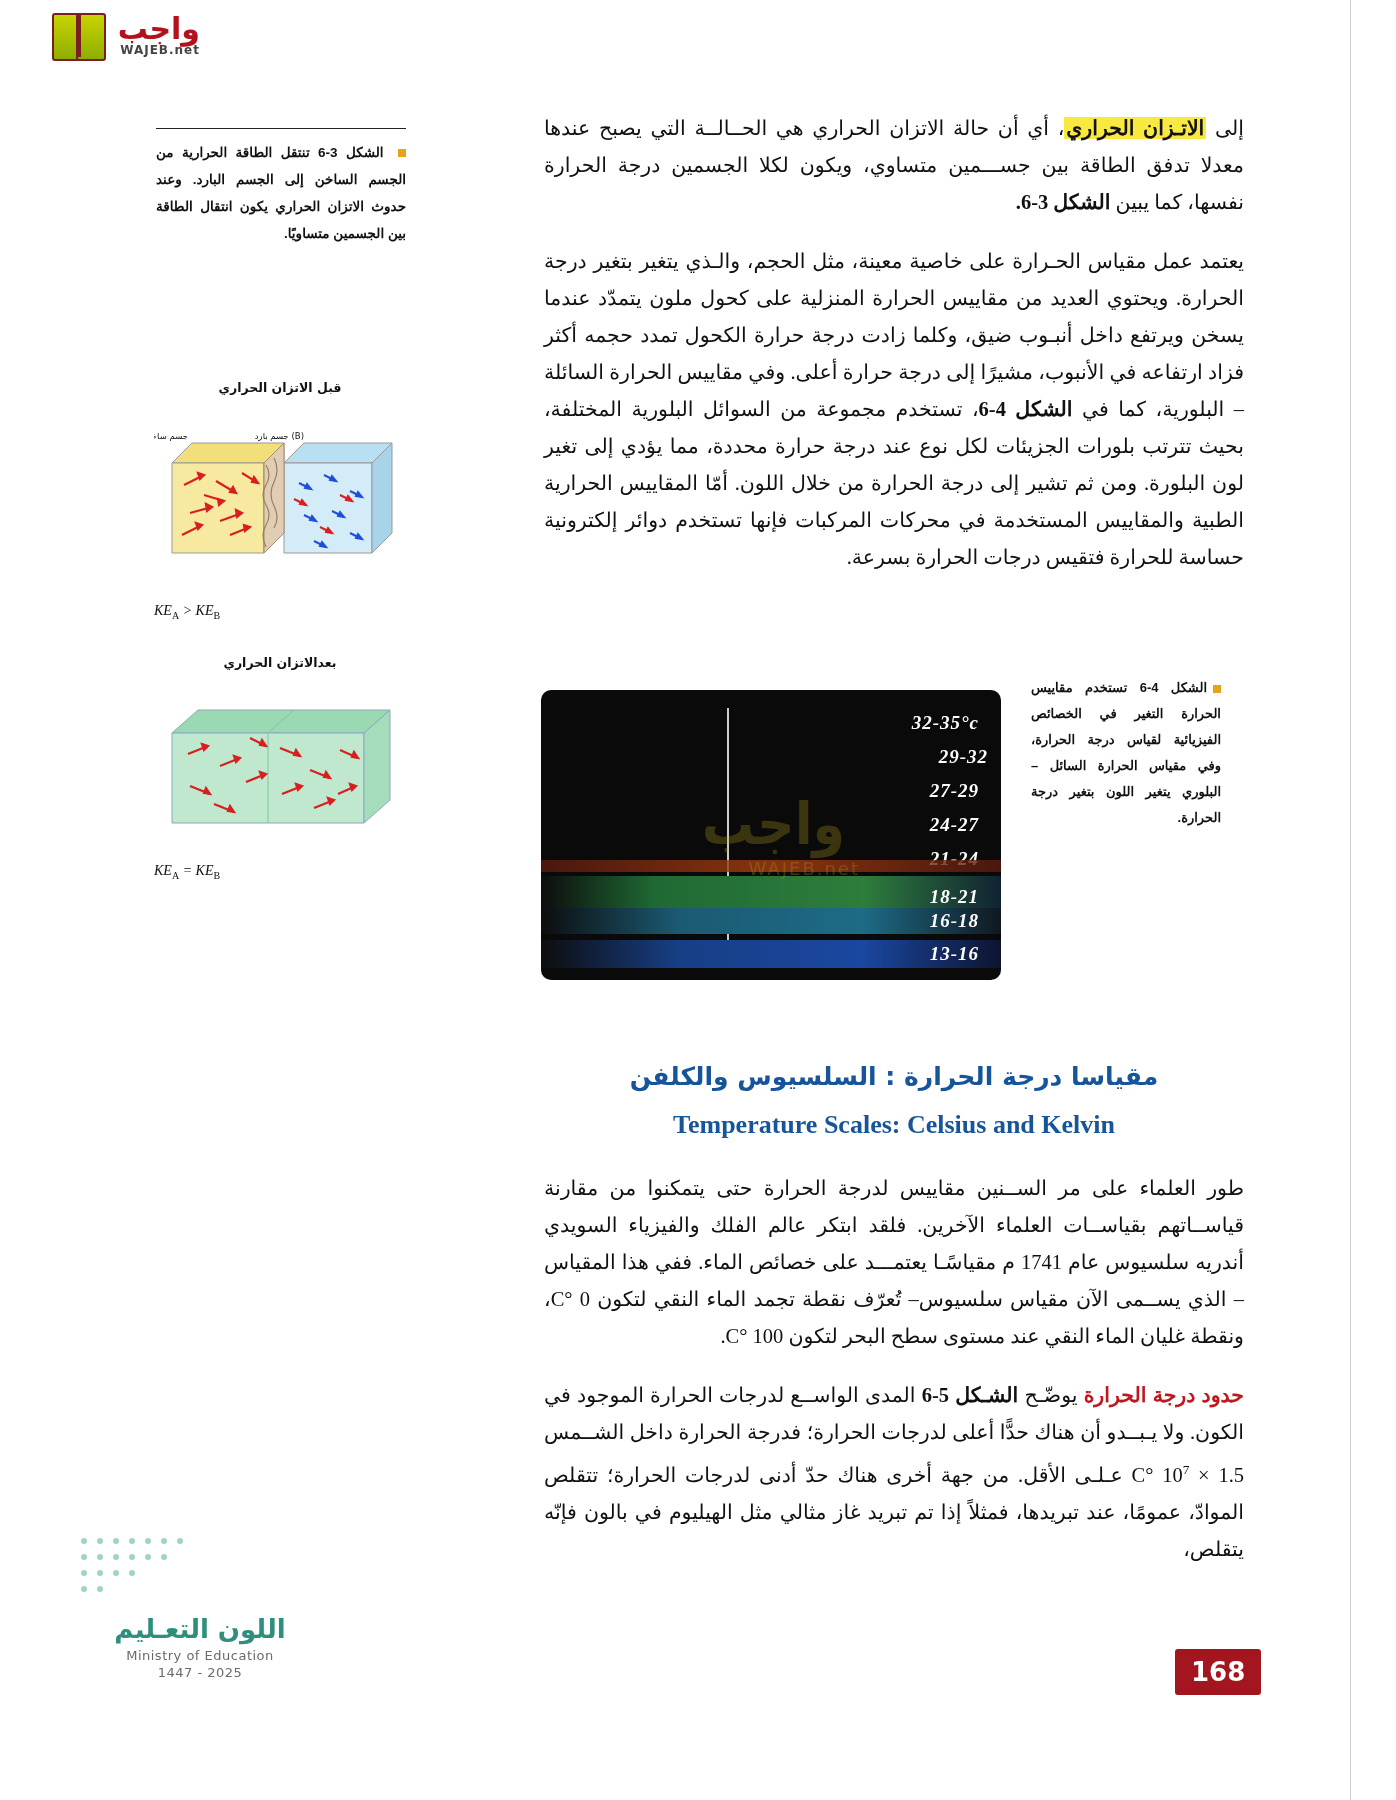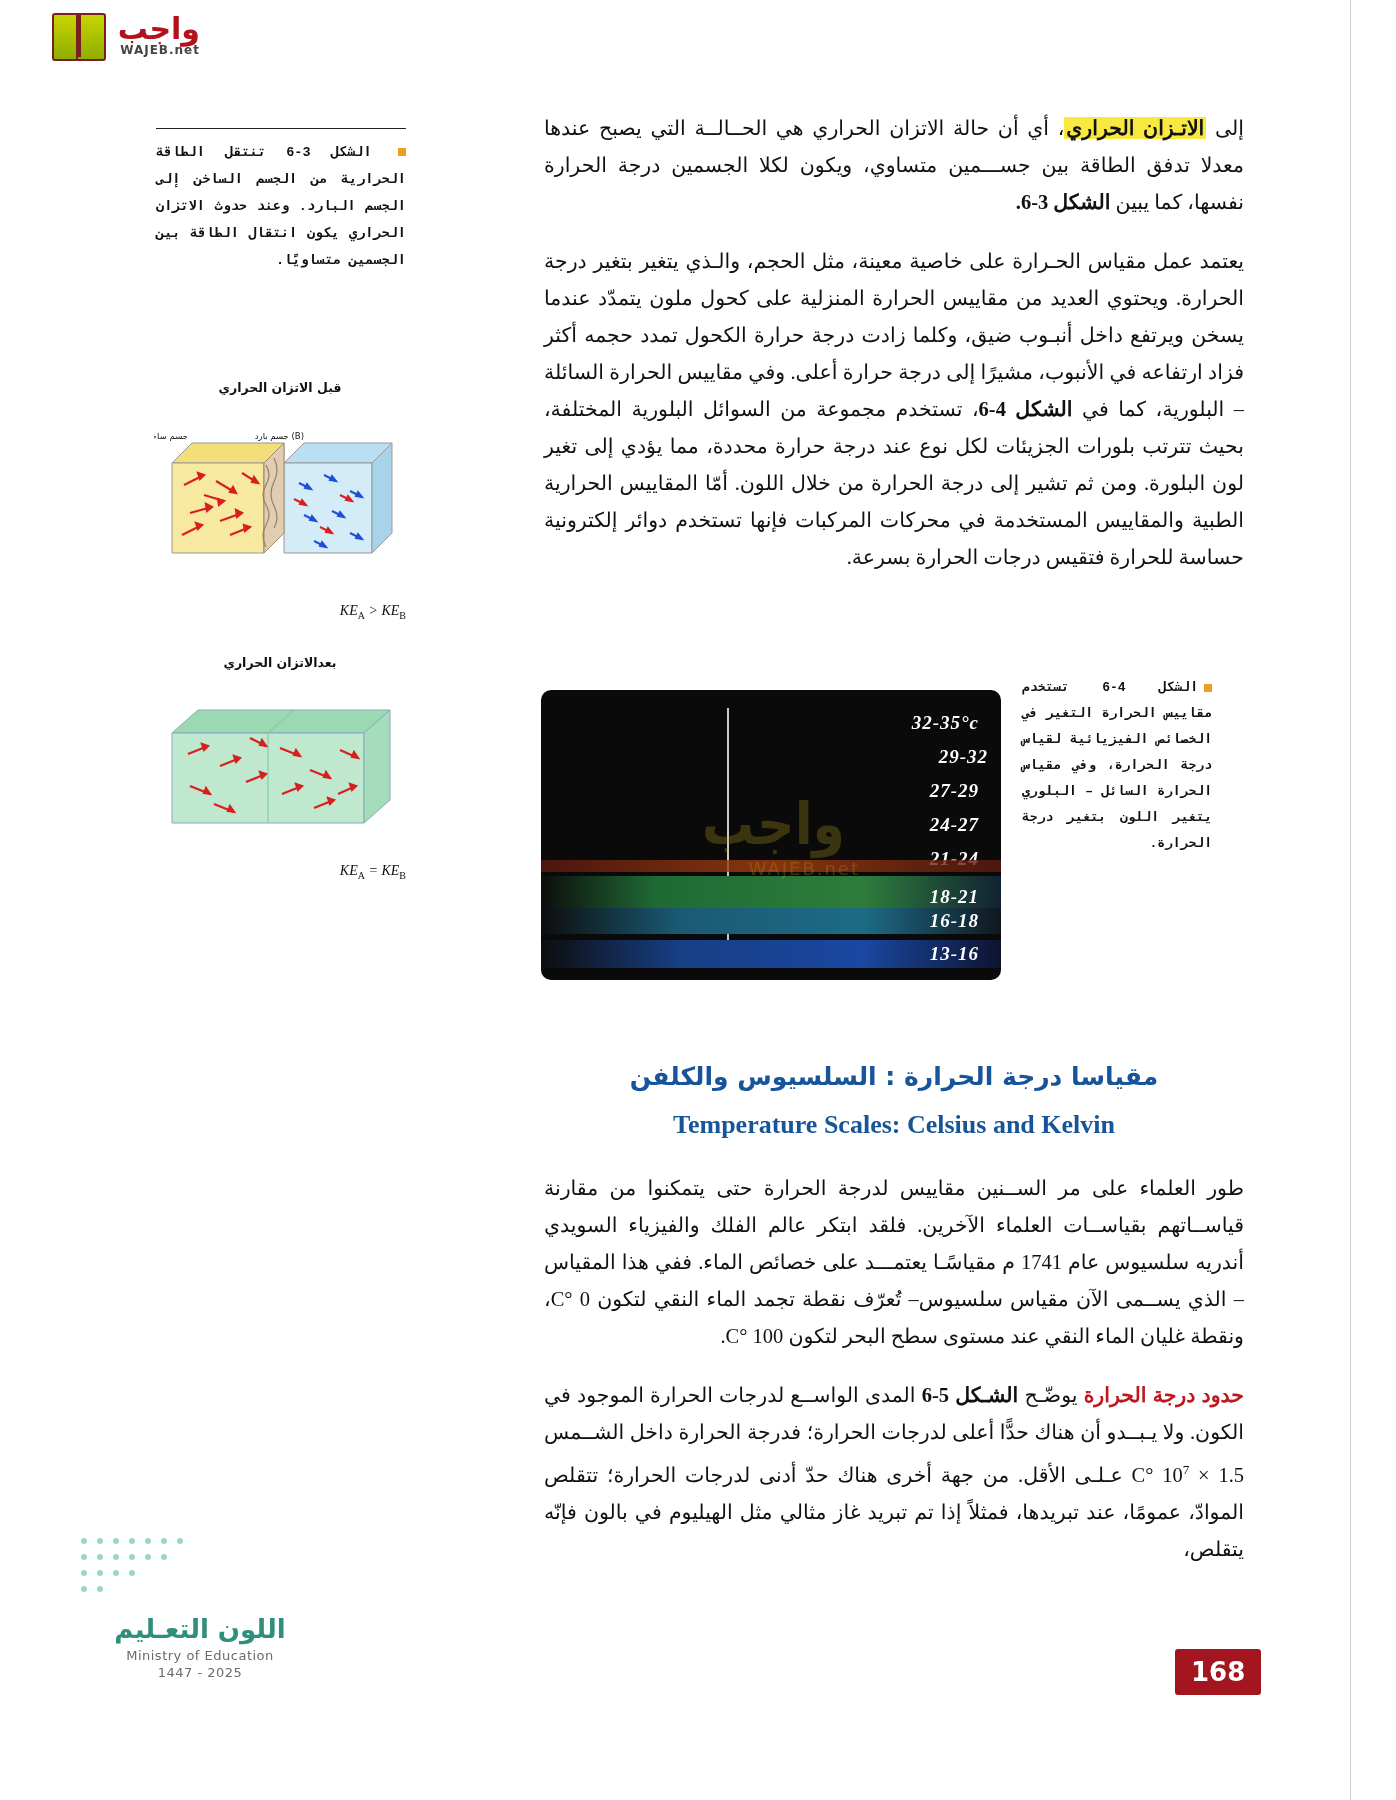--- a/index.html
+++ b/index.html
@@ -57,50 +57,50 @@
 
   
   .sidenote{
     position:absolute;top:128px;right:990px;width:250px;
     direction:rtl;text-align:justify;
   }
   .sidenote .capline{
     border-top:1px solid #222;padding-top:10px;
   }
   .sidenote .txt{
-    font-family:Liberation Mono, monospace;
+    font-family:Liberation Sans, sans-serif;
     font-size:13.5px;line-height:27px;color:#111;font-weight:bold;
   }
   .sq{
     display:inline-block;width:8px;height:8px;background:#e8a11a;
     margin-left:6px;vertical-align:middle;
   }
   .fig-label{font-weight:bold;}
 
   
   .fig63{
     position:absolute;top:380px;right:990px;width:252px;
   }
   .fig-title{
     text-align:center;font-family:"DejaVu Sans", sans-serif;
     font-size:12.5px;font-weight:bold;color:#111;margin-bottom:8px;
   }
   .ke-label{
-    text-align:right;font-family:"Liberation Serif", serif;
+    text-align:left;font-family:"Liberation Serif", serif;
     font-style:italic;font-size:14px;color:#111;margin-top:6px;
   }
   .ke-label sub{font-style:normal;font-size:10px;}
 
   
   .fig64-wrap{
     position:absolute;top:675px;right:175px;width:680px;height:320px;
   }
   .fig64-caption{
-    position:absolute;top:0;right:9px;width:190px;direction:rtl;text-align:justify;
-    font-family:Liberation Mono, monospace;font-size:13px;line-height:26px;font-weight:bold;color:#111;
+    position:absolute;top:0;right:0;width:190px;direction:rtl;text-align:justify;
+    font-family:Liberation Sans, sans-serif;font-size:13px;line-height:26px;font-weight:bold;color:#111;
   }
   .fig64-img{
     position:absolute;top:15px;left:0;width:460px;height:290px;
     background:#0a0a0a;border-radius:10px;overflow:hidden;
   }
   .lcd-row{
     position:absolute;left:0;width:100%;height:30px;
     display:flex;align-items:center;
   }
   .lcd-val{

